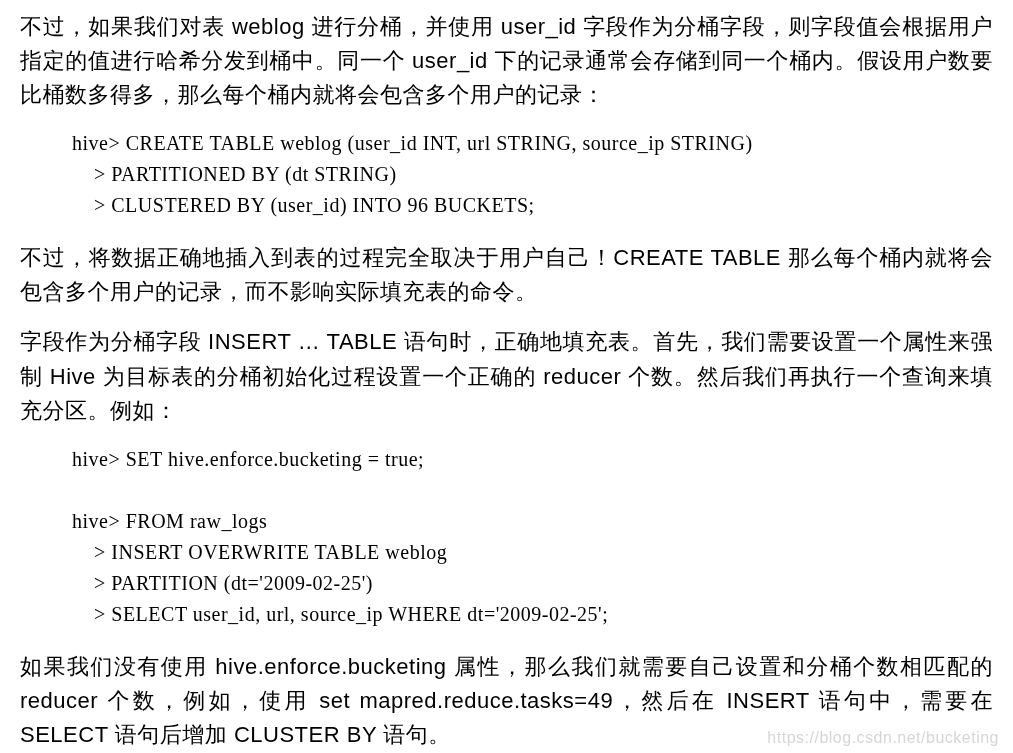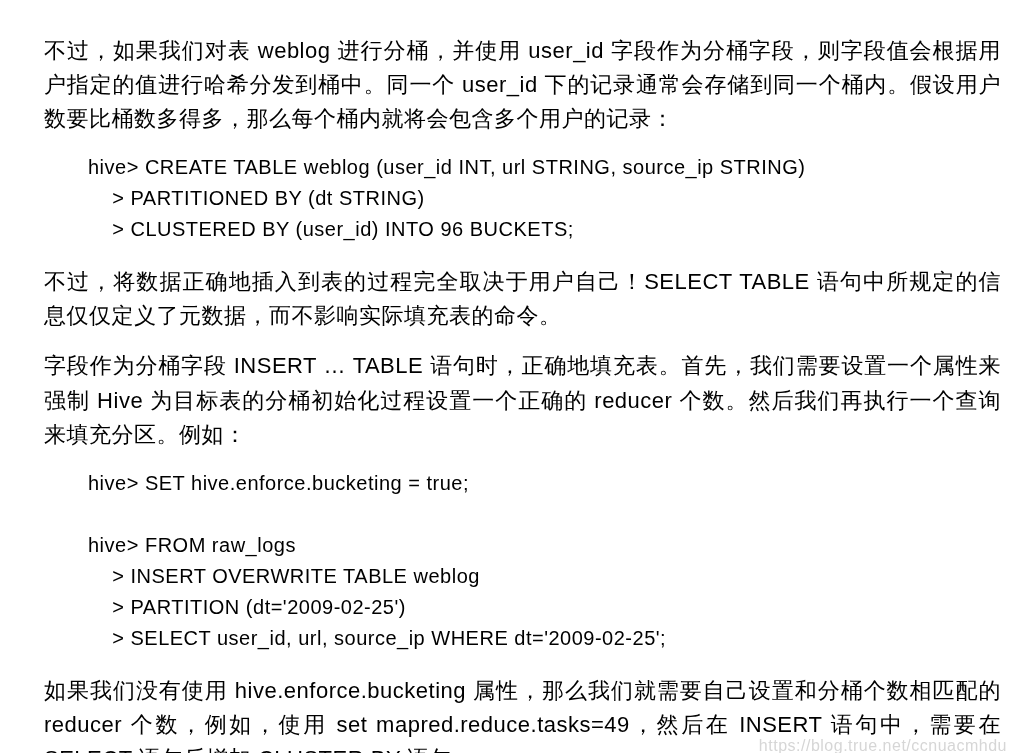--- a/index.html
+++ b/index.html
@@ -1,16 +1,16 @@
 <!DOCTYPE html>
 <html><head>
   <meta charset="utf-8">
   <style>
     * {
-      margin: 8px;
+      margin: 0;
       padding: 0;
       box-sizing: border-box;
     }
     body {
       width: 1013px;
       height: 753px;
       background: #ffffff;
       font-family: "SimSun", "Microsoft YaHei", sans-serif;
       color: #000000;
       padding: 10px 20px;
@@ -18,21 +18,21 @@
       overflow: hidden;
     }
     .paragraph {
       font-size: 22px;
       line-height: 1.55;
       margin-bottom: 16px;
       text-align: justify;
       letter-spacing: 0.5px;
     }
     .code-block {
-      font-family: Liberation Sans, sans-serif;
+      font-family: Liberation Serif, serif;
       font-size: 20px;
       line-height: 1.55;
       margin: 8px 0 20px 52px;
       white-space: pre;
       letter-spacing: 0.5px;
     }
     .watermark {
       position: absolute;
       bottom: 6px;
       right: 14px;
@@ -44,26 +44,26 @@
   </style>
 </head>
 <body>
 
 <div class="paragraph">不过，如果我们对表 weblog 进行分桶，并使用 user_id 字段作为分桶字段，则字段值会根据用户指定的值进行哈希分发到桶中。同一个 user_id 下的记录通常会存储到同一个桶内。假设用户数要比桶数多得多，那么每个桶内就将会包含多个用户的记录：</div>
 
 <div class="code-block">hive&gt; CREATE TABLE weblog (user_id INT, url STRING, source_ip STRING)
     &gt; PARTITIONED BY (dt STRING)
     &gt; CLUSTERED BY (user_id) INTO 96 BUCKETS;</div>
 
-<div class="paragraph">不过，将数据正确地插入到表的过程完全取决于用户自己！SELECT TABLE 语句中所规定的信息仅仅定义了元数据，而不影响实际填充表的命令。</div>
+<div class="paragraph">不过，将数据正确地插入到表的过程完全取决于用户自己！CREATE TABLE 那么每个桶内就将会包含多个用户的记录，而不影响实际填充表的命令。</div>
 
 <div class="paragraph">字段作为分桶字段 INSERT … TABLE 语句时，正确地填充表。首先，我们需要设置一个属性来强制 Hive 为目标表的分桶初始化过程设置一个正确的 reducer 个数。然后我们再执行一个查询来填充分区。例如：</div>
 
 <div class="code-block">hive&gt; SET hive.enforce.bucketing = true;
 
 hive&gt; FROM raw_logs
     &gt; INSERT OVERWRITE TABLE weblog
     &gt; PARTITION (dt='2009-02-25')
     &gt; SELECT user_id, url, source_ip WHERE dt='2009-02-25';</div>
 
 <div class="paragraph">如果我们没有使用 hive.enforce.bucketing 属性，那么我们就需要自己设置和分桶个数相匹配的 reducer 个数，例如，使用 set mapred.reduce.tasks=49，然后在 INSERT 语句中，需要在 SELECT 语句后增加 CLUSTER BY 语句。</div>
 
-<div class="watermark">https://blog.true.net/ccnuacmhdu</div>
+<div class="watermark">https://blog.csdn.net/bucketing</div>
 
 </body></html>

